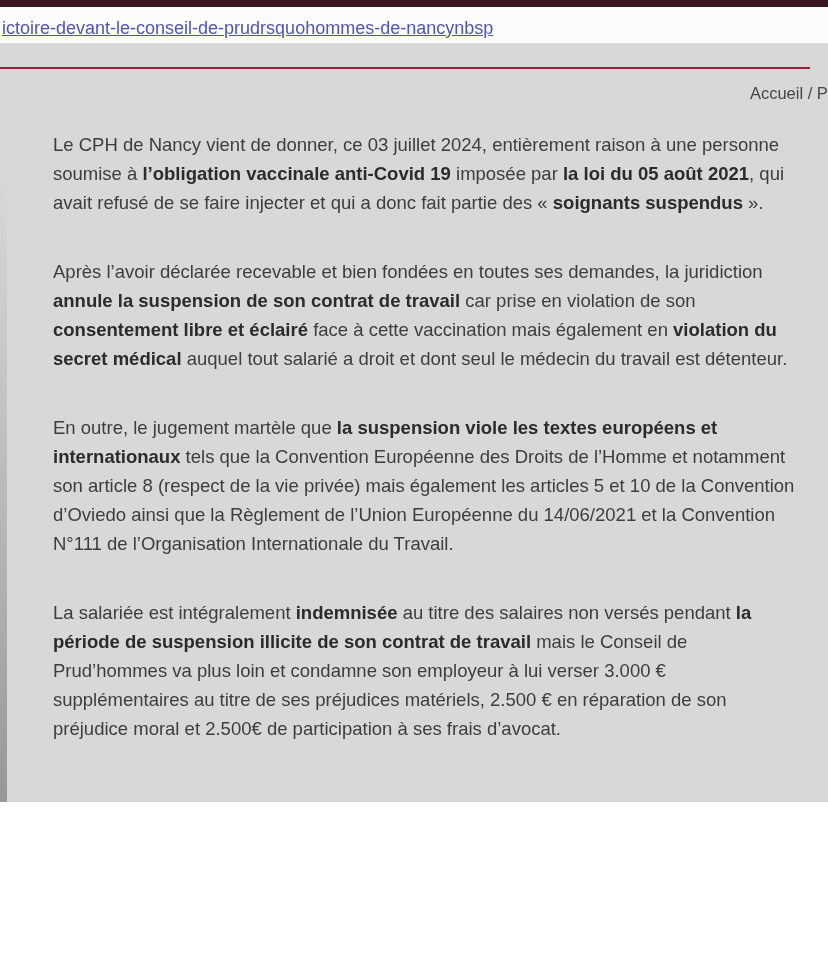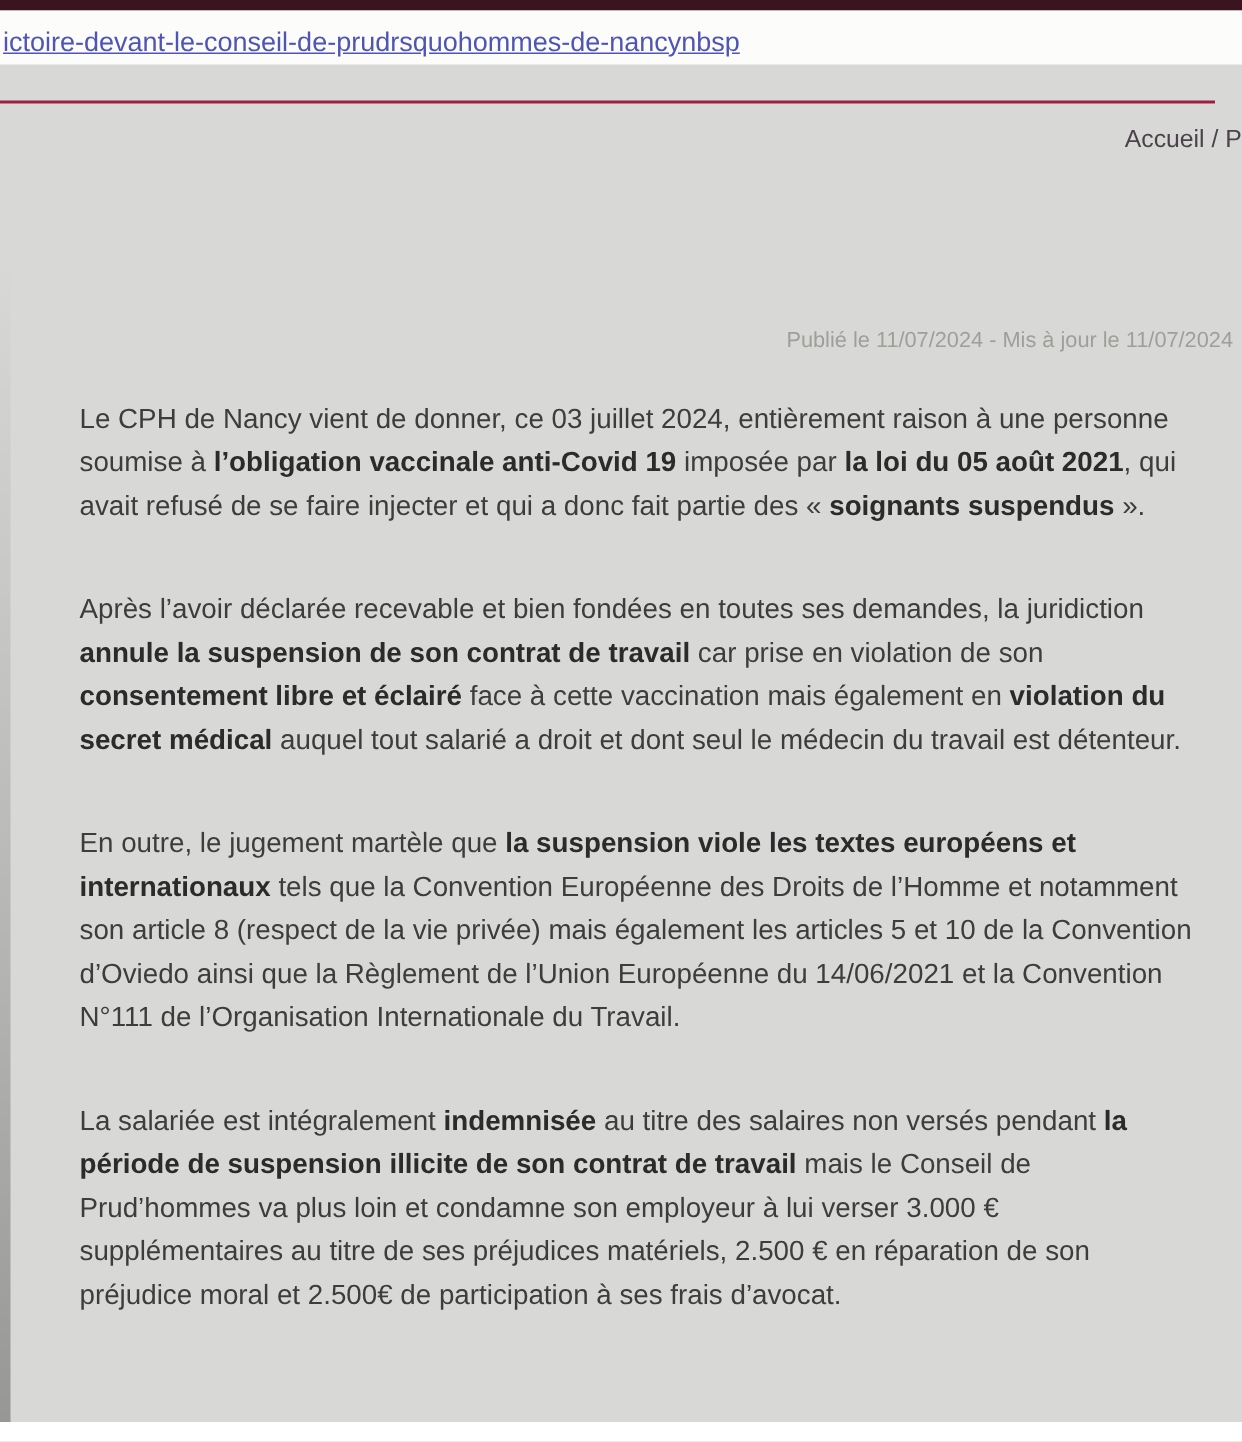--- a/index.html
+++ b/index.html
@@ -1,19 +1,19 @@
 <!DOCTYPE html>
 <html lang="fr" style="--top-bar: #3a141f; --white-band: #fcfcfb; --link: #4f55b5; --page-bg: #d8d8d6; --accent: #9d2040; --breadcrumb: #4a4349; --published: #9e9e9b; --body-text: #3d3d3d; --bold-text: #2b2b2b;"><head>
 <meta charset="utf-8">
 <style>
   html,body{margin:0;padding:0;}
   body{font-family:"Liberation Sans","DejaVu Sans",sans-serif;}
   .page{
     position:relative;
-    width:828px;height:948px;
+    width:828px;height:802px;
     overflow:hidden;
     background:var(--page-bg,#d8d8d6);
   }
   .top-bar{
     height:7px;width:100%;
     background:var(--top-bar,#3a141f);
   }
   .url-band{
     height:36px;width:100%;
     background:var(--white-band,#fcfcfb);
@@ -103,23 +103,20 @@
     <a class="url-link">ictoire-devant-le-conseil-de-prudrsquohommes-de-nancynbsp</a>
   </div>
 
   <div class="header-section">
     <hr class="title-rule">
     <div class="breadcrumb-row">
       <span class="breadcrumb">Accueil / Pu</span>
     </div>
   </div>
 
-  <div class="published-row">
-    <span class="published">Publié le 11/07/2024 - Mis à jour le 11/07/2024</span>
-  </div>
 
   <div class="article">
       <p class="para"><span>Le CPH de Nancy vient de donner, ce 03 juillet 2024, entièrement raison à une personne soumise à </span><strong>l’obligation vaccinale anti-Covid 19</strong><span> imposée par </span><strong>la loi du 05 août 2021</strong><span>, qui avait refusé de se faire injecter et qui a donc fait partie des « </span><strong>soignants suspendus</strong><span> ».</span></p>
       <p class="para"><span>Après l’avoir déclarée recevable et bien fondées en toutes ses demandes, la juridiction </span><strong>annule la suspension de son contrat de travail</strong><span> car prise en violation de son </span><strong>consentement libre et éclairé</strong><span> face à cette vaccination mais également en </span><strong>violation du secret médical</strong><span> auquel tout salarié a droit et dont seul le médecin du travail est détenteur.</span></p>
       <p class="para"><span>En outre, le jugement martèle que </span><strong>la suspension viole les textes européens et internationaux</strong><span> tels que la Convention Européenne des Droits de l’Homme et notamment son article 8 (respect de la vie privée) mais également les articles 5 et 10 de la Convention d’Oviedo ainsi que la Règlement de l’Union Européenne du 14/06/2021 et la Convention N°111 de l’Organisation Internationale du Travail.</span></p>
       <p class="para"><span>La salariée est intégralement </span><strong>indemnisée</strong><span> au titre des salaires non versés pendant </span><strong>la période de suspension illicite de son contrat de travail</strong><span> mais le Conseil de Prud’hommes va plus loin et  condamne son employeur à lui verser 3.000 € supplémentaires au titre de ses préjudices matériels, 2.500 € en réparation de son préjudice moral et 2.500€ de participation à ses frais d’avocat.</span></p>
     </div>
 
   <div class="left-shadow"></div>
 

